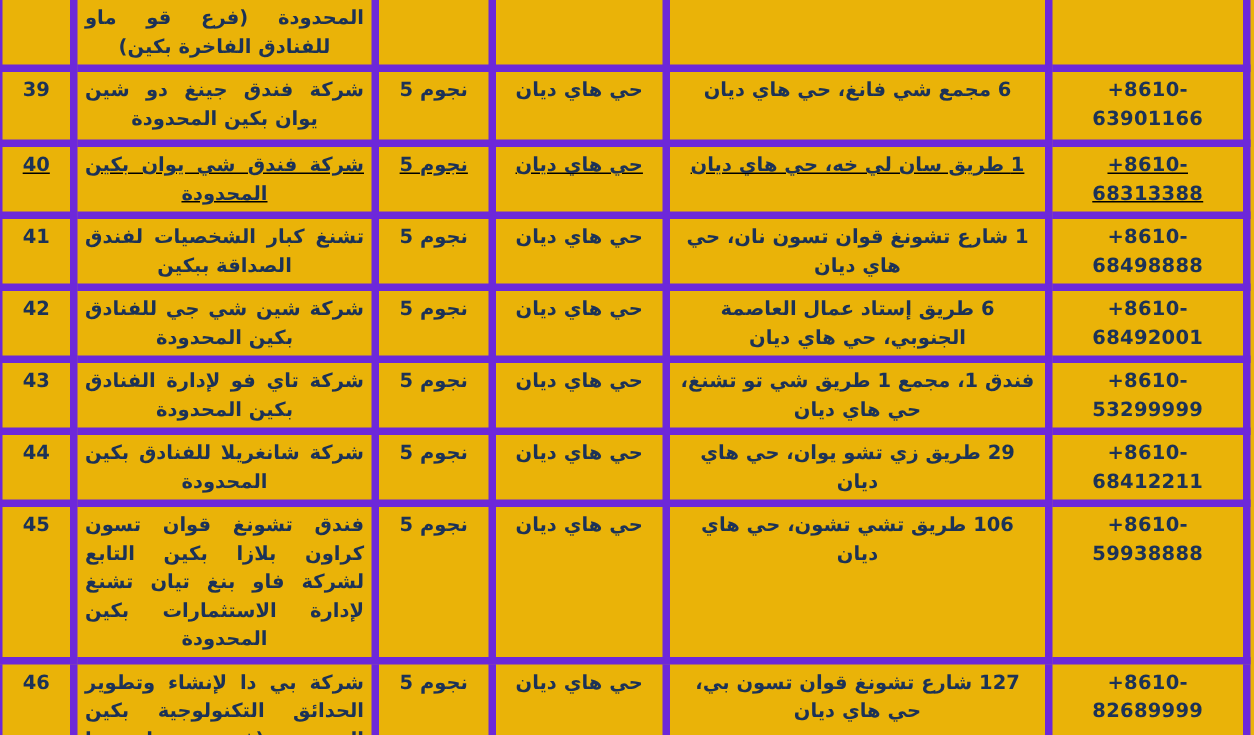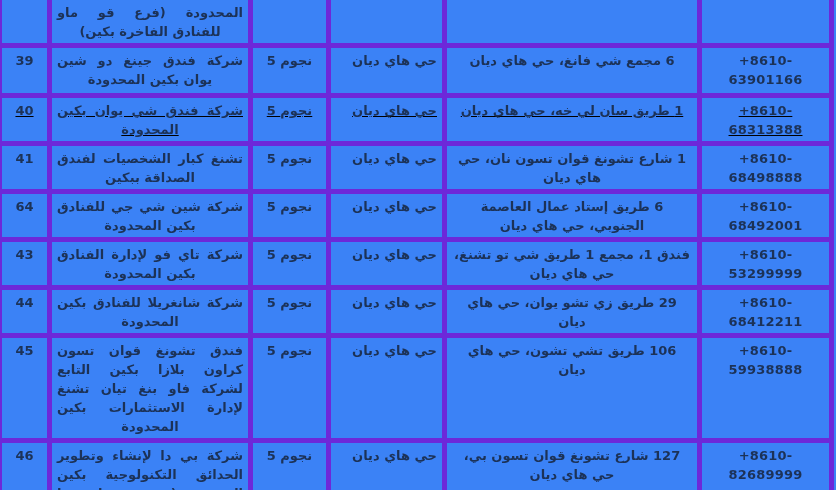--- a/index.html
+++ b/index.html
@@ -1,20 +1,20 @@
 <!DOCTYPE html>
 <html lang="ar" dir="rtl"><head>
 <meta charset="utf-8">
 <style>
   html,body{margin:0;padding:0;background:#ffffff;}
   .page{
     position:relative;
     width:836px;height:490px;
     overflow:hidden;
-    background:#3b82f6;
+    background:#eab308;
     font-family:"DejaVu Sans","Liberation Sans",sans-serif;
   }
   table.hotels{
     border-collapse:collapse;
     table-layout:fixed;
     margin:0 2px 0 0;
     direction:ltr; 
     width:832px;
   }
   table.hotels td{
@@ -26,21 +26,21 @@
     font-weight:bold;
     line-height:19px;
     overflow:hidden;
     word-wrap:break-word;
   }
   tr:first-child td{border-top:none;}
   
   td.c-no{text-align:center;direction:ltr;}
   td.c-name{direction:rtl;text-align:justify;text-align-last:center;}
   td.c-stars{direction:ltr;text-align:center;}
-  td.c-district{direction:rtl;}
+  td.c-district{direction:rtl;text-align:center;}
   td.c-address{direction:rtl;text-align:center;}
   td.c-phone{direction:ltr;text-align:center;letter-spacing:.2px;}
   
   tbody tr:nth-child(1){height:41px;}
   tbody tr:nth-child(2){height:50px;}
   tbody tr:nth-child(3){height:25px;text-decoration:underline;}
   tbody tr:nth-child(4){height:22px;}
   tbody tr:nth-child(5){height:45px;}
   tbody tr:nth-child(6){height:20px;}
   tbody tr:nth-child(7){height:20px;}
@@ -94,21 +94,21 @@
   <tr>
     <td class="c-no">41</td>
     <td class="c-name">تشنغ كبار الشخصيات لفندق الصداقة ببكين</td>
     <td class="c-stars">5 نجوم</td>
     <td class="c-district">حي هاي ديان</td>
     <td class="c-address">1 شارع تشونغ قوان تسون نان، حي هاي ديان</td>
     <td class="c-phone">+8610-68498888</td>
   </tr>
 
   <tr>
-    <td class="c-no">64</td>
+    <td class="c-no">42</td>
     <td class="c-name">شركة شين شي جي للفنادق بكين المحدودة</td>
     <td class="c-stars">5 نجوم</td>
     <td class="c-district">حي هاي ديان</td>
     <td class="c-address">6 طريق إستاد عمال العاصمة الجنوبي، حي هاي ديان</td>
     <td class="c-phone">+8610-68492001</td>
   </tr>
 
   <tr>
     <td class="c-no">43</td>
     <td class="c-name">شركة تاي فو لإدارة الفنادق بكين المحدودة</td>

